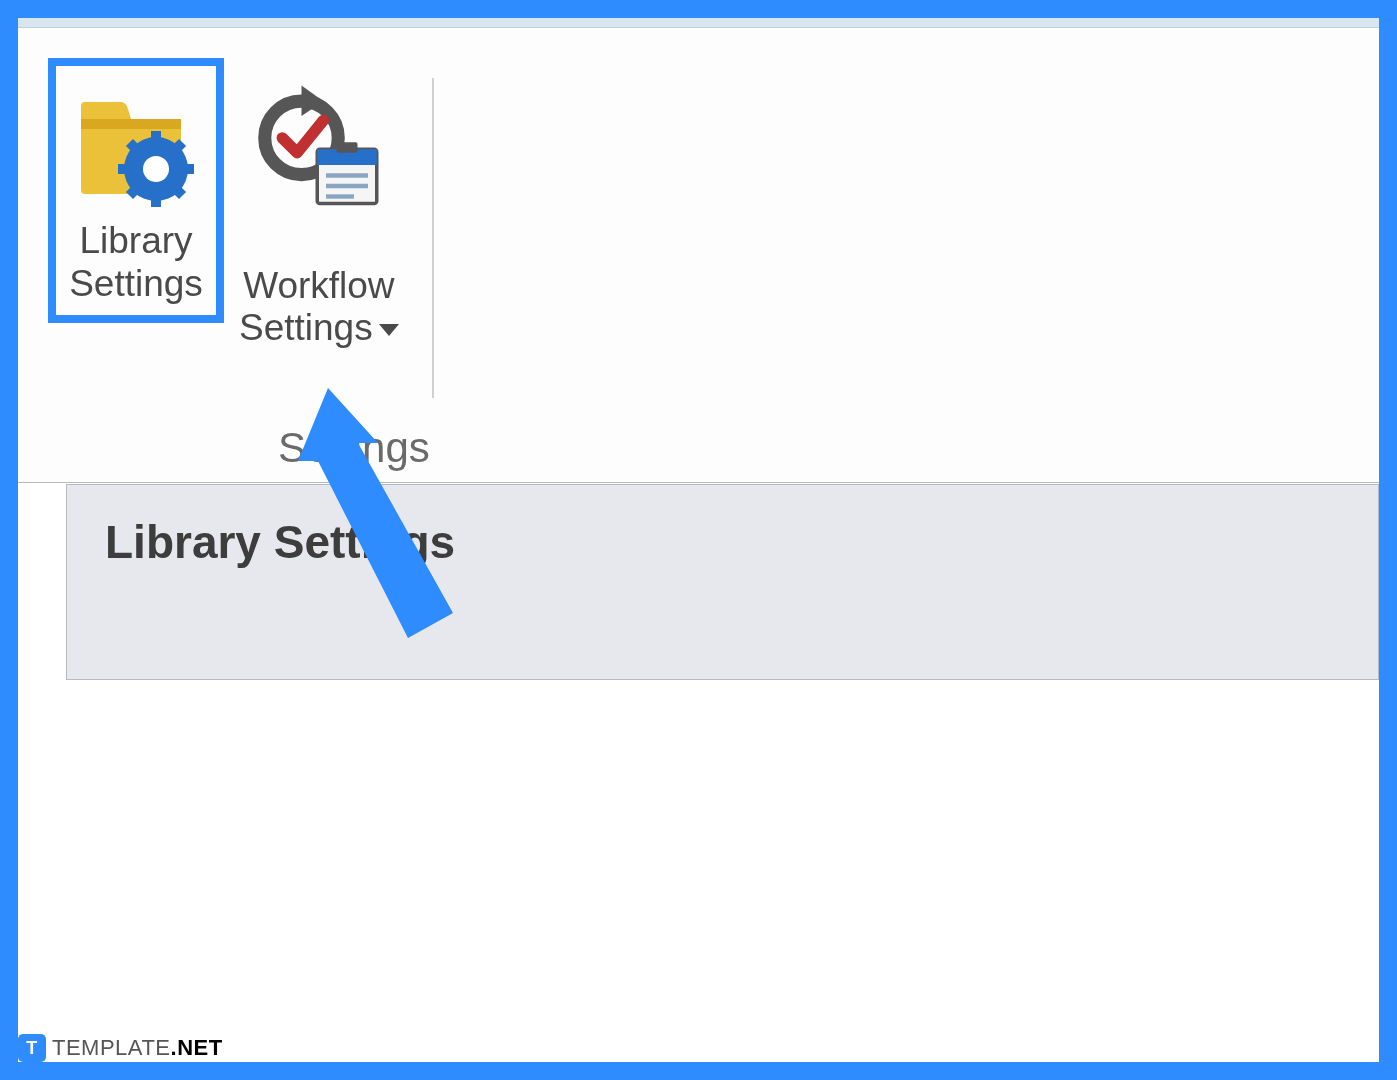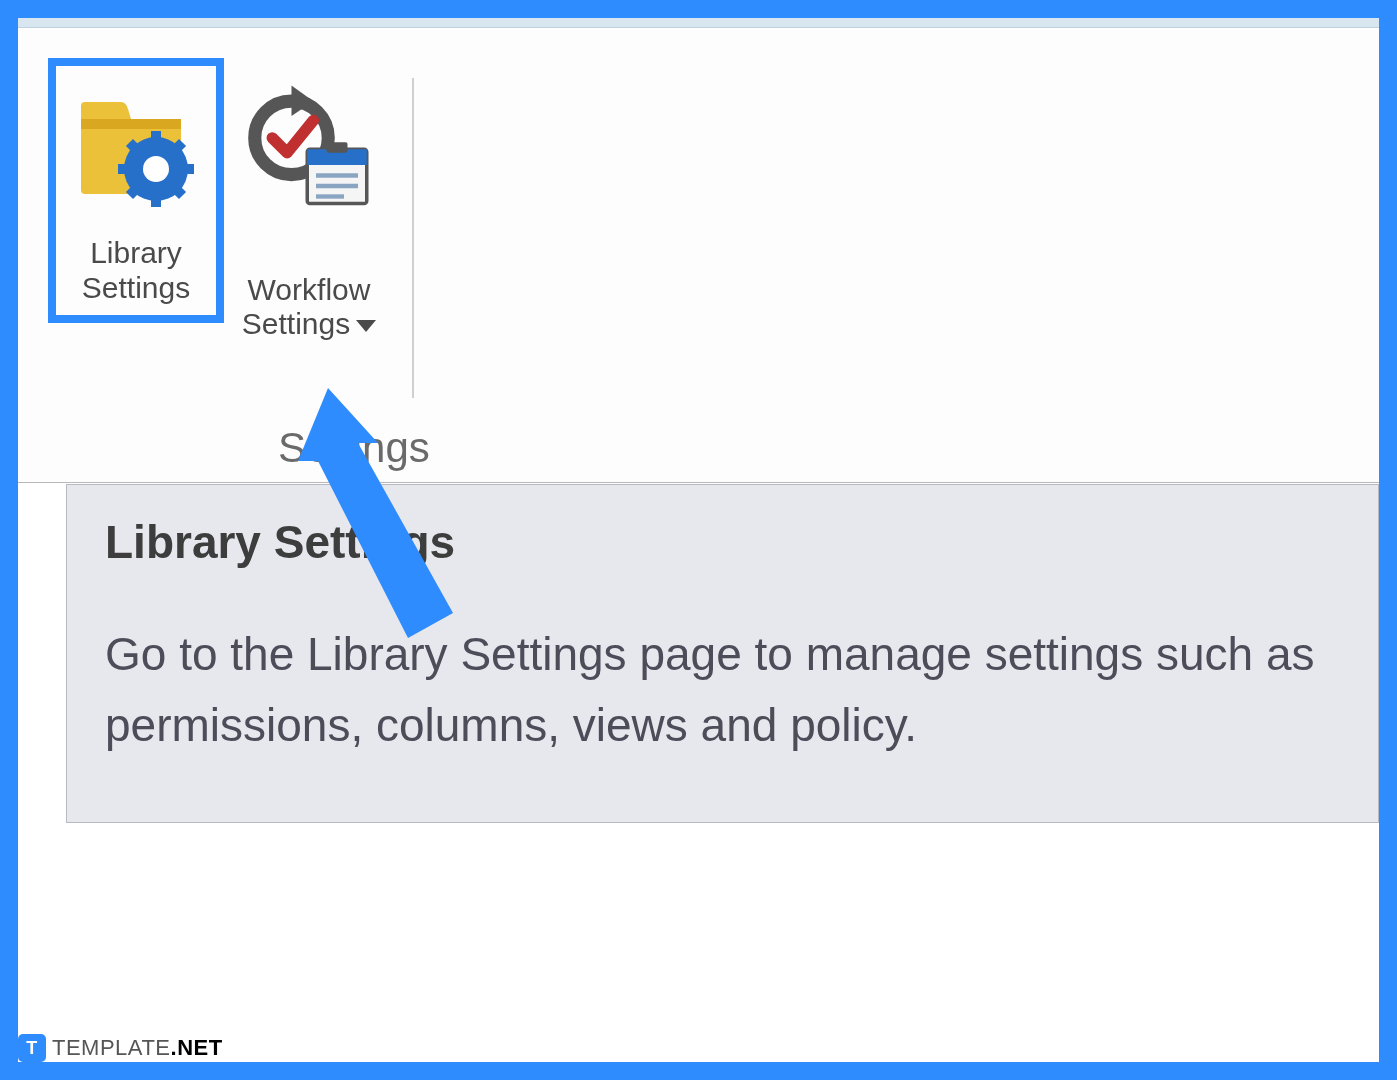--- a/index.html
+++ b/index.html
@@ -46,25 +46,25 @@
       padding: 15px 10px 10px 10px;
     }
     .ribbon-item .icon-wrap {
       width: 140px;
       height: 135px;
       display: flex;
       align-items: center;
       justify-content: center;
     }
     .ribbon-item .label {
-      font-size: 30px;
+      font-size: 37px;
       color: #4a4a4a;
       text-align: center;
       line-height: 1.15;
-      margin-top: 20px;
+      margin-top: 4px;
       white-space: pre-line;
     }
     .group-label {
       position: absolute;
       bottom: 10px;
       left: 260px;
       font-size: 42px;
       color: #6a6a6a;
     }
     .tooltip-panel {
@@ -198,21 +198,20 @@
 
     <div class="group-label">Settings</div>
   </div>
 
   <svg class="annotation-arrow" width="200" height="260" viewBox="0 0 200 260">
     <polygon points="40,0 90,55 70,55 165,225 120,250 30,73 10,73" fill="#2e8cff"></polygon>
   </svg>
 
   <div class="tooltip-panel">
     <div class="tooltip-title">Library Settings</div>
-    <div class="tooltip-desc">Go to the Library Settings page to manage settings such as permissions, columns, views and policy.</div>
   </div>
 
   <div class="watermark">
     <div class="watermark-icon">T</div>
     <span>TEMPLATE</span>
       <span class="net">.NET</span>
   </div>
 </div>
 
 </body></html>

